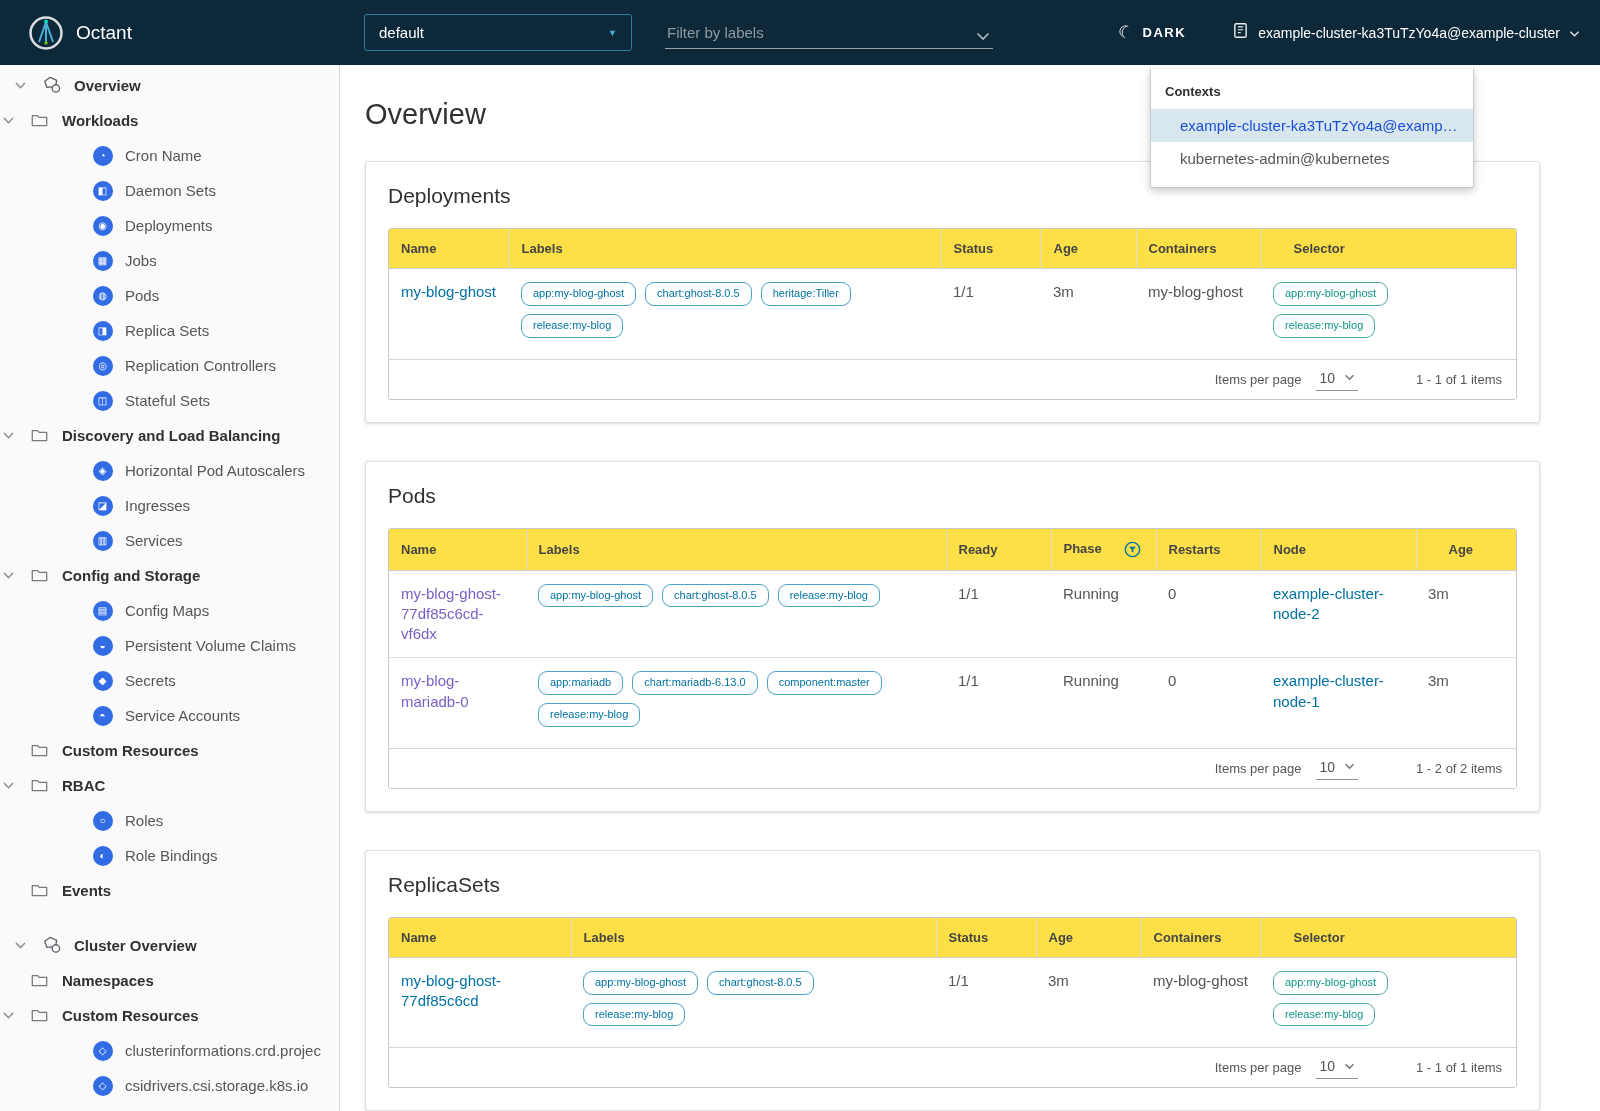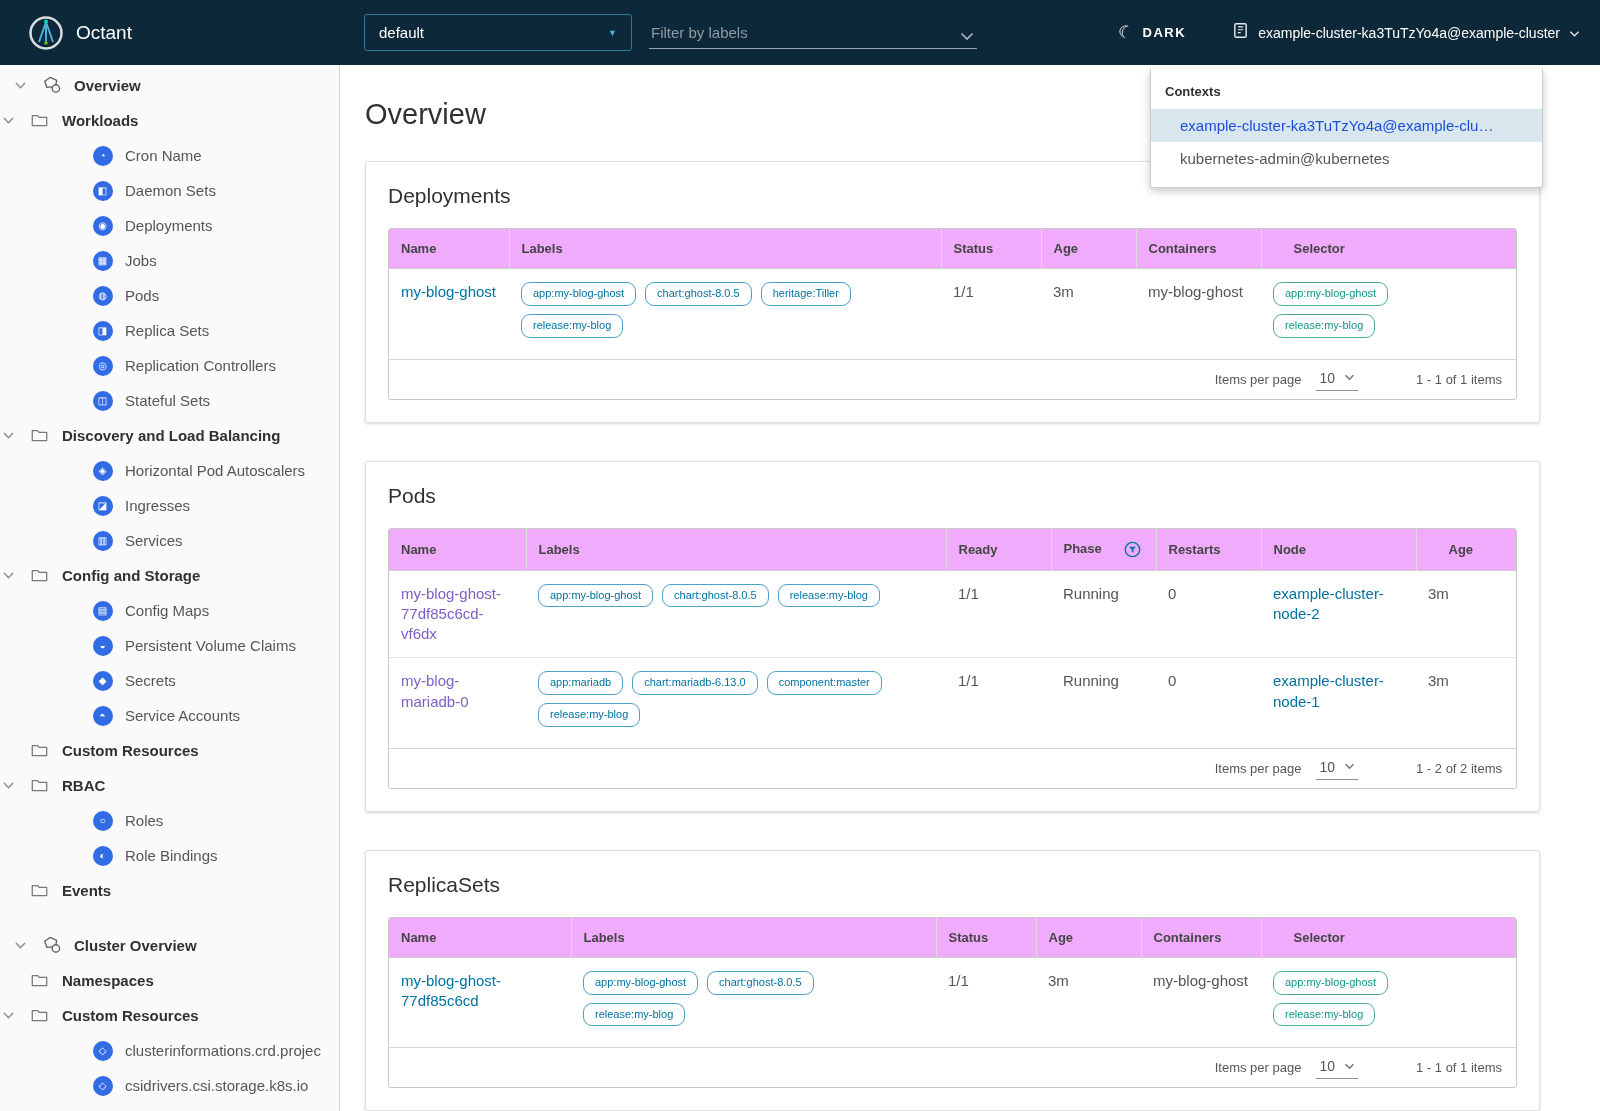--- a/index.html
+++ b/index.html
@@ -13,37 +13,37 @@
   
   .app-header{ height:65px; background:#0d2838; display:flex; align-items:center; color:#fff; }
   .logo{ margin:0 12px 0 28px; display:flex; align-items:center; }
   .app-title{ font-size:19px; font-weight:400; color:#fff; }
   .ns-select{
     margin-left:232px; width:268px; height:37px; border:1px solid #2d7a9e; border-radius:3px;
     display:flex; align-items:center; justify-content:space-between; padding:0 14px; cursor:pointer;
   }
   .ns-select .val{ color:#ffffff; font-size:15px; }
   .ns-caret{ color:#49afd9; font-size:9px; }
-  .filter-wrap{ position:relative; width:328px; margin-left:17px; }
+  .filter-wrap{ position:relative; width:328px; margin-left:33px; }
   .filter-input{
     width:100%; background:transparent; border:none; outline:none;
     border-bottom:1px solid #97a3aa; color:#fff; font-size:15px; padding:7px 24px 7px 2px;
     font-family:"Liberation Sans", sans-serif;
   }
   .filter-input::placeholder{ color:#8f9ba3; }
   .filter-chev{ position:absolute; right:3px; top:10px; }
   .theme-toggle{ margin-left:auto; display:flex; align-items:center; gap:9px; cursor:pointer; }
   .moon{ font-size:17px; line-height:1; transform:rotate(15deg); }
   .theme-label{ font-size:13px; font-weight:700; letter-spacing:1.5px; }
   .context-sel{ margin-left:46px; margin-right:20px; display:flex; align-items:center; gap:9px; cursor:pointer; }
   .ctx-label{ font-size:14px; color:#fff; }
 
   
   .ctx-dropdown{
-    position:absolute; left:1150px; top:69px; width:393px; z-index:30;
+    position:absolute; left:1150px; top:69px; width:324px; z-index:30;
     background:#fff; border:1px solid #c9ced2; border-top:none; border-radius:0 0 3px 3px;
     box-shadow:0 3px 9px rgba(0,0,0,.22); padding-bottom:12px;
   }
   .ctx-title{ padding:15px 14px 10px; font-size:13px; font-weight:700; color:#313131; }
   .ctx-item{
     height:33px; line-height:33px; padding:0 14px 0 29px; font-size:15px; color:#565656;
     white-space:nowrap; overflow:hidden; text-overflow:ellipsis; cursor:pointer;
   }
   .ctx-item.selected{ background:#d8e7ee; color:#1d4ed8; }
 
@@ -68,21 +68,21 @@
   .page-title{ margin:33px 0 30px; font-size:29px; font-weight:400; color:#313131; }
   .card{
     background:#fff; border:1px solid #dfdfdf; border-radius:3px;
     box-shadow:0 1px 3px rgba(115,115,115,.28); padding:20px 22px 22px; margin-bottom:38px;
   }
   .card-title{ margin:2px 0 20px; font-size:21px; font-weight:400; color:#313131; }
 
   .dg-box{ border:1px solid #c8c8c8; border-radius:3px; overflow:hidden; background:#fff; }
   table.dg{ width:100%; border-collapse:collapse; table-layout:fixed; }
   .dg th{
-    background:#f0abfc; text-align:left; font-size:13px; font-weight:700; color:#454545;
+    background:#fde047; text-align:left; font-size:13px; font-weight:700; color:#454545;
     padding:12px 12px; border-bottom:1px solid #cfcfcf; border-right:1px solid #dcdcdc;
   }
   .dg th:last-child{ border-right:none;padding-left:32px; }
   .filt-wrap{ margin-left:22px; vertical-align:middle; display:inline-block; cursor:pointer; }
   .filt{ width:17px; height:17px; vertical-align:middle; }
   .dg td{ padding:13px 12px; font-size:15px; color:#565656; vertical-align:top; word-break:break-word; line-height:1.35; }
   .dg tbody tr + tr td{ border-top:1px solid #e0e0e0; }
   .lnk{ color:#0072a3; text-decoration:none; cursor:pointer; }
   .lnk.purple{ color:#7b5fc5; }
   .pill{

